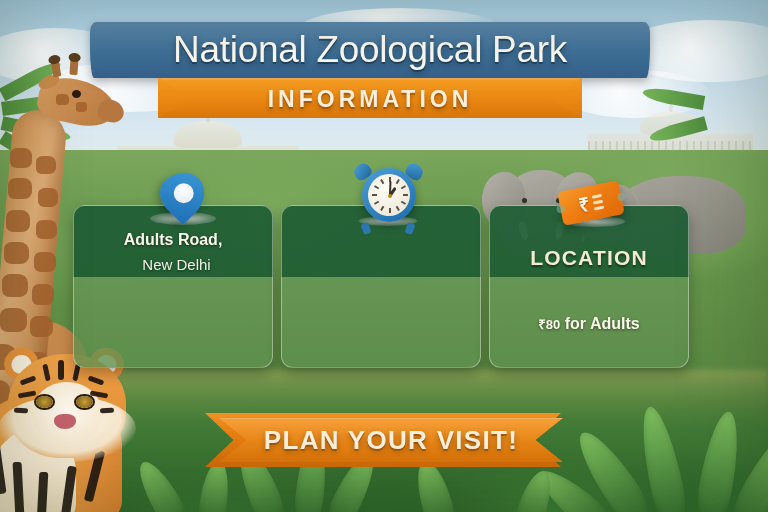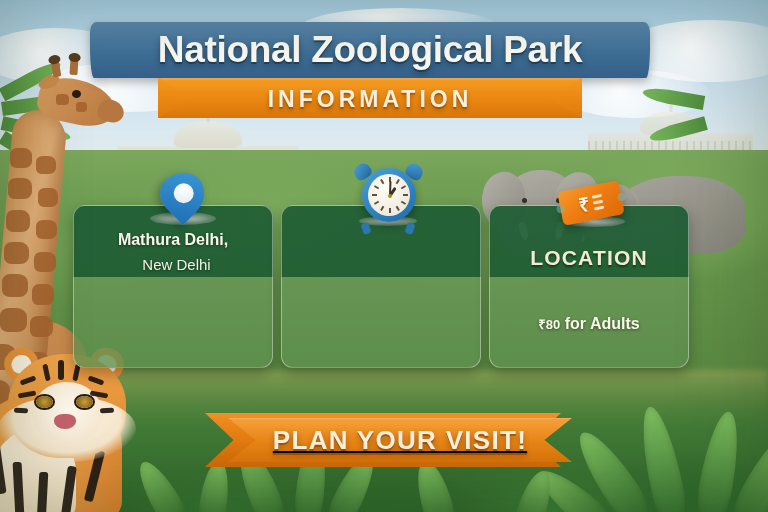--- a/index.html
+++ b/index.html
@@ -201,21 +201,21 @@
 
   
   .title-banner {
     position:absolute; left:90px; top:22px; width:560px; height:56px;
     background:linear-gradient(180deg,#5b87ad 0%, #3f7099 55%, #35618a 100%);
     border-radius:6px 6px 4px 4px / 10px 10px 30px 30px;
     box-shadow:0 4px 10px rgba(0,0,0,.28);
     display:flex; align-items:center; justify-content:center;
   }
   .title-text {
-    font-size:37px; font-weight:bold; color:#fdfbf5;
+    font-size:37px; font-weight:normal; color:#fdfbf5;
     letter-spacing:-.3px; white-space:nowrap;
     text-shadow:0 2px 0 rgba(18,42,66,.55), 0 3px 6px rgba(0,0,0,.35);
   }
 
   .info-banner {
     position:absolute; left:158px; top:78px; width:424px; height:40px;
     background:linear-gradient(180deg,#f49a20 0%, #ea8712 55%, #de7a0c 100%);
     clip-path:polygon(0 0, 100% 0, 100% 100%, 92% 100%, 85% 50%, 92% 0, 8% 0, 15% 50%, 8% 100%, 0 100%);
     display:flex; align-items:center; justify-content:center;
   }
@@ -320,26 +320,25 @@
 
   
   .cta {
     position:absolute; left:205px; top:413px; width:356px; height:54px;
     background:linear-gradient(180deg,#f19022 0%,#e57c10 50%,#cf6a07 100%);
     clip-path:polygon(0 0, 100% 0, 92% 50%, 100% 100%, 0 100%, 8% 50%);
     display:flex; align-items:center; justify-content:center;
     box-shadow:0 6px 13px rgba(0,0,0,.3);
   }
   .cta-inner {
-    position:absolute; left:228px; top:418px; width:344px; height:44px;
+    position:absolute; left:219px; top:418px; width:344px; height:44px;
     clip-path:polygon(0 0, 100% 0, 92% 50%, 100% 100%, 0 100%, 8% 50%);
     background:linear-gradient(180deg,#f6a03a 0%,#ea8616 55%,#dd7409 100%);
     display:flex; align-items:center; justify-content:center;
     border-top:1px solid rgba(255,214,150,.6);
-    text-decoration:underline;
   }
   .cta-text {
     font-size:26px; font-weight:bold; color:#fcf2de; letter-spacing:1.3px;
     text-shadow:0 2px 0 rgba(146,68,2,.65), 0 3px 6px rgba(0,0,0,.3);
   }
   .vignette {
     position:absolute; inset:0; pointer-events:none;
     box-shadow:inset 0 0 90px rgba(30,50,20,.30);
   }
 </style>
@@ -477,21 +476,21 @@
   <div class="info-banner-inner">
     <div class="info-text">INFORMATION</div>
   </div>
 
   <div class="card-icon" style="left:150px;top:170px;width:66px;height:56px;">
     <div class="icon-shadow" style="left:33px;top:42px;"></div>
     <div class="pin" style="left:11px;top:2px;"></div>
   </div>
   <div class="card" style="left:73px;">
     <div class="card-body">
-      <div class="line-strong">Mathura Delhi,</div>
+      <div class="line-strong">Adults Road,</div>
       <div class="line-soft">New Delhi</div>
     </div>
   </div>
 
   <div class="card-icon" style="left:354px;top:166px;width:72px;height:62px;">
     <div class="icon-shadow" style="left:34px;top:50px;width:58px;height:10px;"></div>
     <div class="bell" style="left:0px;transform:rotate(-32deg);"></div>
     <div class="bell" style="left:52px;transform:rotate(32deg);"></div>
     <div class="clock-foot" style="left:8px;transform:rotate(-18deg);"></div>
     <div class="clock-foot" style="left:52px;transform:rotate(18deg);"></div>

